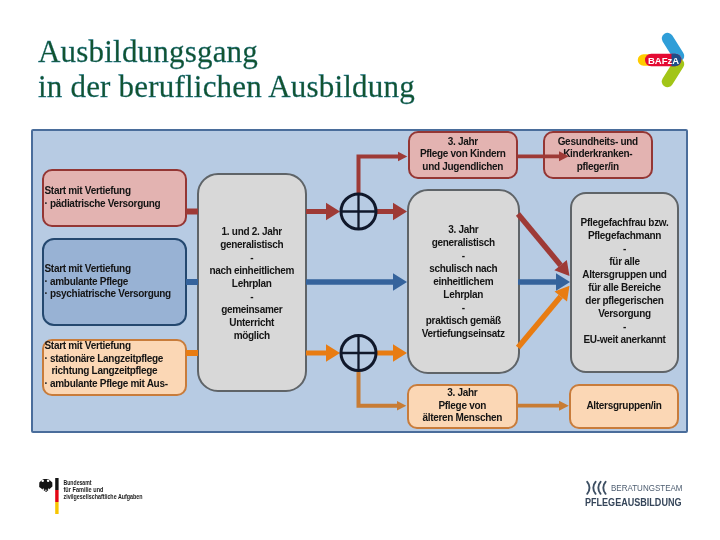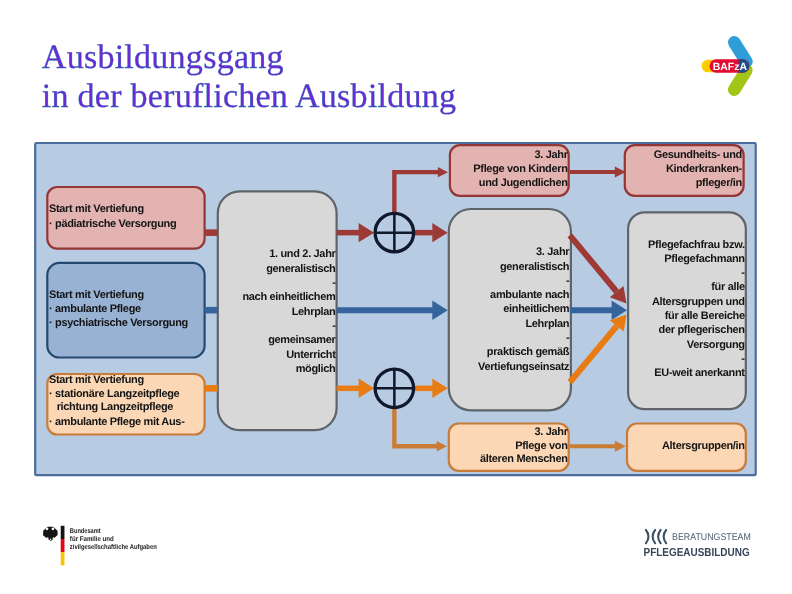--- a/index.html
+++ b/index.html
@@ -1,27 +1,27 @@
 <!DOCTYPE html>
 <html><head>
 <meta charset="utf-8">
 <style>
   html,body{margin:0;padding:0;}
   body{width:720px;height:540px;background:#ffffff;overflow:hidden;
        font-family:"Liberation Sans",sans-serif;}
   #stage{position:relative;width:720px;height:540px;}
   .title{position:absolute;left:38px;top:34px;
          font-family:"Liberation Serif",serif;font-size:31px;line-height:35px;
-         color:#6d28d9;letter-spacing:0.2px;-webkit-text-stroke:0.3px #17789c;}
+         color:#14532d;letter-spacing:0.2px;-webkit-text-stroke:0.3px #17789c;}
   .panel{position:absolute;left:31px;top:129px;width:657px;height:304px;
          background:#b7cbe3;border:2px solid #4a6d9b;border-radius:2px;
          box-sizing:border-box;}
   .bx{position:absolute;box-sizing:border-box;font-size:10px;font-weight:bold;
       color:#141414;line-height:12.5px;letter-spacing:-0.3px;white-space:nowrap;}
-  .ctr{display:flex;flex-direction:column;justify-content:center;text-align:center;align-items:flex-end;}
+  .ctr{display:flex;flex-direction:column;justify-content:center;text-align:center;}
   .lft{display:flex;flex-direction:column;justify-content:center;text-align:left;padding-left:1px;}
   .pink{background:#e3b3b1;border:2.5px solid #943634;border-radius:10px;}
   .blue{background:#98b2d4;border:2.5px solid #24486f;border-radius:12px;}
   .oran{background:#fbd7b5;border:2.5px solid #c87c3b;border-radius:10px;}
   .gray{background:#d8d8d8;border:2.5px solid #5f6468;border-radius:21px;}
   svg{position:absolute;left:0;top:0;}
 </style>
 </head>
 <body>
 <div id="stage">
@@ -54,31 +54,31 @@
     <div>gemeinsamer</div>
       <div>Unterricht</div>
       <div>möglich</div>
   </div>
 
   <div class="bx ctr pink" style="left:407.5px;top:130.5px;width:110.5px;height:48px;">
     <div>3. Jahr</div>
       <div>Pflege von Kindern</div>
       <div>und Jugendlichen</div>
   </div>
-  <div class="bx ctr pink" style="left:567px;top:130.5px;width:109.5px;height:48px;">
+  <div class="bx ctr pink" style="left:543px;top:130.5px;width:109.5px;height:48px;">
     <div>Gesundheits- und</div>
       <div>Kinderkranken-</div>
       <div>pfleger/in</div>
   </div>
 
   <div class="bx ctr gray" style="left:407px;top:188.5px;width:112.5px;height:185px;line-height:13px;padding-top:1.6px;">
     <div>3. Jahr</div>
       <div>generalistisch</div>
       <div>-</div>
-    <div>ambulante nach</div>
+    <div>schulisch nach</div>
       <div>einheitlichem</div>
       <div>Lehrplan</div>
       <div>-</div>
     <div>praktisch gemäß</div>
       <div>Vertiefungseinsatz</div>
   </div>
 
   <div class="bx ctr gray" style="left:570px;top:191.5px;width:109px;height:181px;line-height:13px;border-radius:16px;padding-bottom:2.6px;">
     <div>Pflegefachfrau bzw.</div>
       <div>Pflegefachmann</div>

